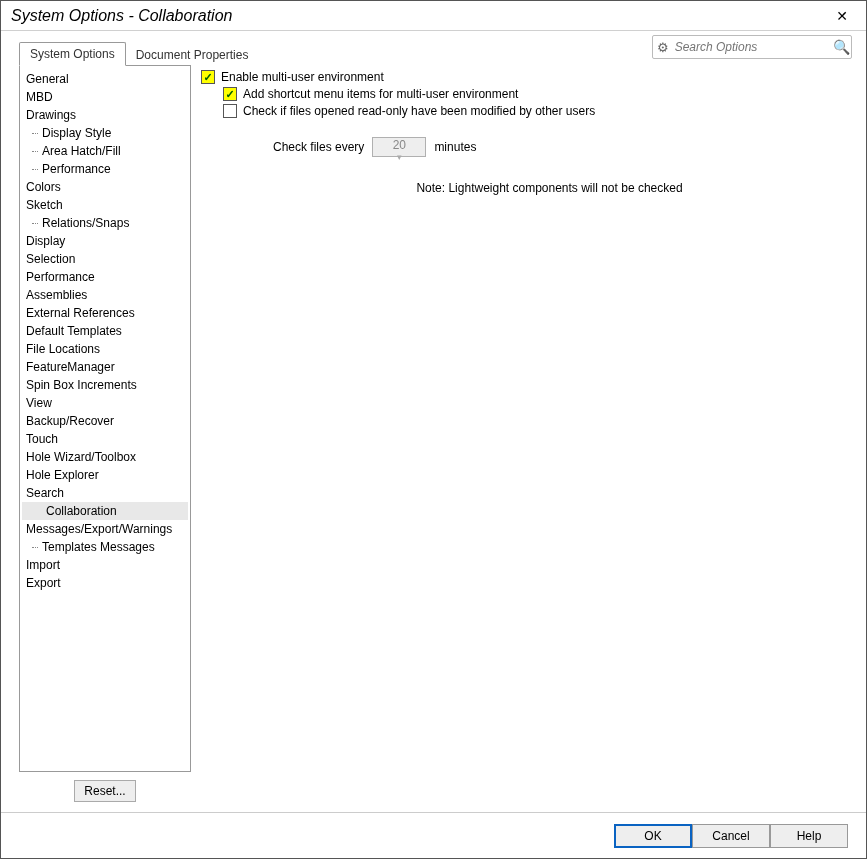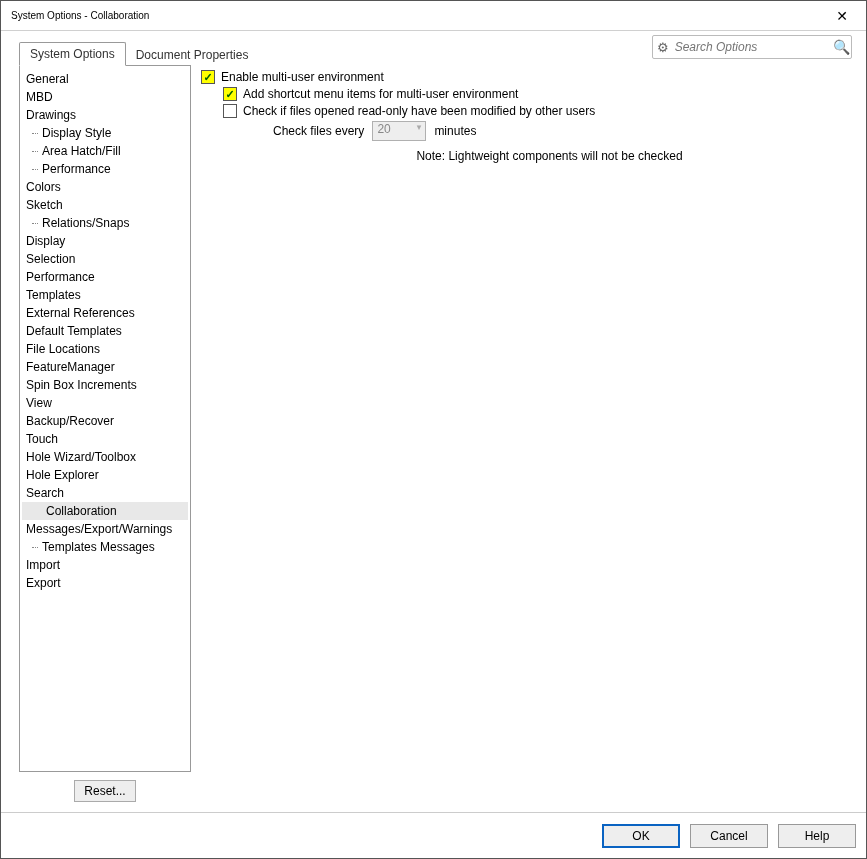--- a/index.html
+++ b/index.html
@@ -21,21 +21,21 @@
     flex-direction: column;
     background: #fff;
   }
   .titlebar {
     height: 30px;
     display: flex;
     align-items: center;
     border-bottom: 1px solid #d0d0d0;
     padding: 0 4px 0 10px;
   }
-  .titlebar .title { flex: 1; font-size: 10px; }
+  .titlebar .title { flex: 1; font-size: 16px; font-style: italic; }
   .titlebar .close {
     width: 40px;
     height: 28px;
     display:flex;
     align-items:center;
     justify-content:center;
     font-size:14px;
     cursor:pointer;
   }
   .topstrip {
@@ -154,33 +154,34 @@
   .indent2 { margin-left:72px; }
   .spin {
     width:54px;
     height:20px;
     border:1px solid #b0b0b0;
     background:#eee;
     color:#888;
     font-size:12px;
     padding:0 4px;
     display:inline-flex;
+    align-items:center;
     justify-content:space-between;
-    margin:0 8px;
+    margin:16px 8px;
+    flex-direction:column;
   }
   .spin .arrow { font-size:9px; color:#aaa; }
   .note { margin:8px 0 0 48px;text-align:center; }
   .footer {
     height:46px;
     border-top:1px solid #ccc;
     display:flex;
     align-items:center;
     justify-content:flex-end;
-    padding:0 10px;
-    gap:10px;
+    padding:0 18px;
   }
   .footer button {
     width:78px;
     height:24px;
     font-size:12px;
     background:#eee;
     border:1px solid #999;
     cursor:pointer;
   }
   .footer button.primary {
@@ -218,21 +219,21 @@
           <div class="node">Drawings</div>
           <div class="node child">Display Style</div>
           <div class="node child">Area Hatch/Fill</div>
           <div class="node child">Performance</div>
           <div class="node">Colors</div>
           <div class="node">Sketch</div>
           <div class="node child">Relations/Snaps</div>
           <div class="node">Display</div>
           <div class="node">Selection</div>
           <div class="node">Performance</div>
-          <div class="node">Templates</div>
+          <div class="node">Assemblies</div>
           <div class="node">External References</div>
           <div class="node">Default Templates</div>
           <div class="node">File Locations</div>
           <div class="node">FeatureManager</div>
           <div class="node">Spin Box Increments</div>
           <div class="node">View</div>
           <div class="node">Backup/Recover</div>
           <div class="node">Touch</div>
           <div class="node">Hole Wizard/Toolbox</div>
           <div class="node">Hole Explorer</div>

